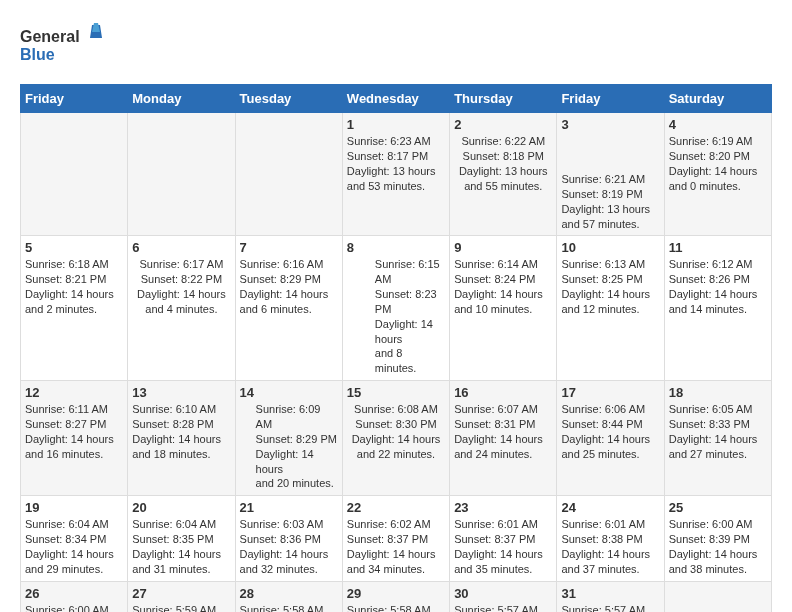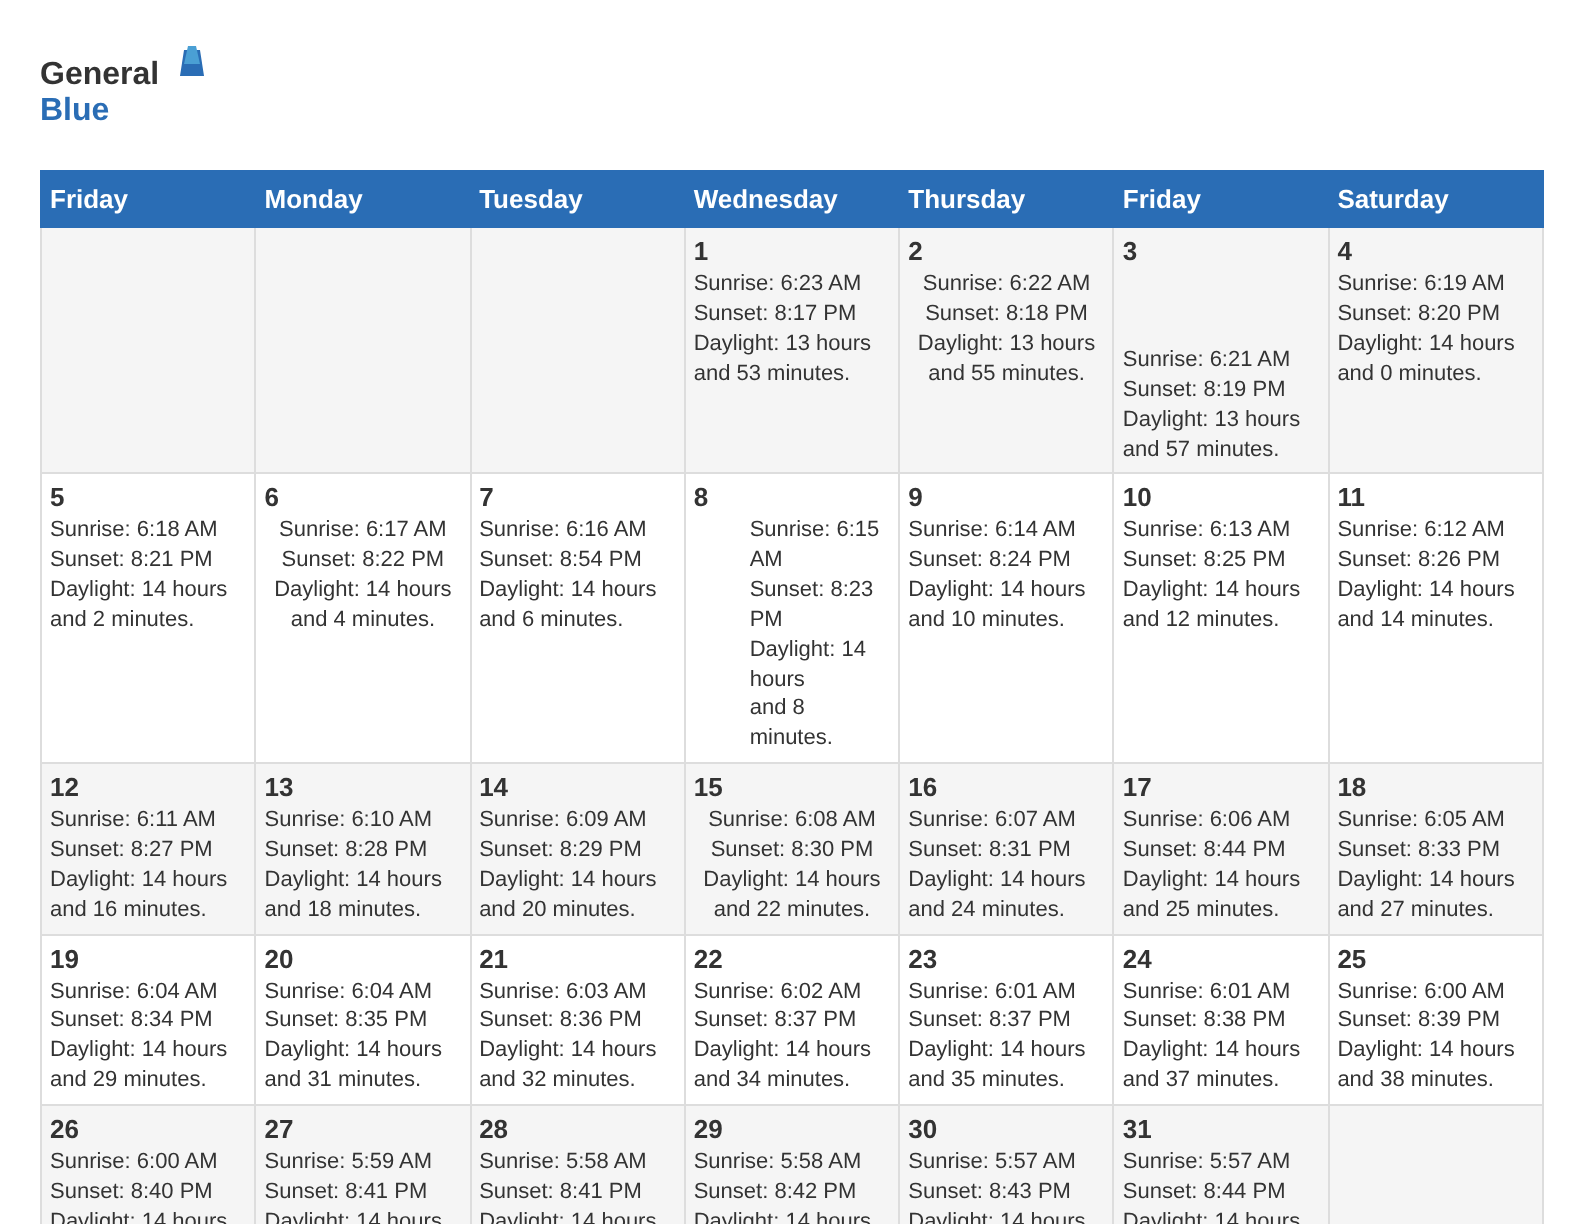--- a/index.html
+++ b/index.html
@@ -154,21 +154,21 @@
         <td>
           <span class="day-number">6</span>
           <div class="day-info" style="white-space: pre-line; text-align: center;">Sunrise: 6:17 AM
 Sunset: 8:22 PM
 Daylight: 14 hours
 and 4 minutes.</div>
         </td>
         <td>
           <span class="day-number">7</span>
           <div class="day-info" style="white-space: pre-line;">Sunrise: 6:16 AM
-Sunset: 8:54 PM
+Sunset: 8:29 PM
 Daylight: 14 hours
 and 6 minutes.</div>
         </td>
         <td>
           <span class="day-number">8</span>
           <div class="day-info" style="white-space: pre-line; margin-left: 28px;">Sunrise: 6:15 AM
 Sunset: 8:23 PM
 Daylight: 14 hours
 and 8 minutes.</div>
         </td>
@@ -204,21 +204,21 @@
         </td>
         <td>
           <span class="day-number">13</span>
           <div class="day-info" style="white-space: pre-line;">Sunrise: 6:10 AM
 Sunset: 8:28 PM
 Daylight: 14 hours
 and 18 minutes.</div>
         </td>
         <td>
           <span class="day-number">14</span>
-          <div class="day-info" style="white-space: pre-line;">Sunrise: 6:09 AM
+          <div class="day-info" style="white-space: pre-line; margin-left: 16px;">Sunrise: 6:09 AM
 Sunset: 8:29 PM
 Daylight: 14 hours
 and 20 minutes.</div>
         </td>
         <td>
           <span class="day-number">15</span>
           <div class="day-info" style="white-space: pre-line; text-align: center;">Sunrise: 6:08 AM
 Sunset: 8:30 PM
 Daylight: 14 hours
 and 22 minutes.</div>

